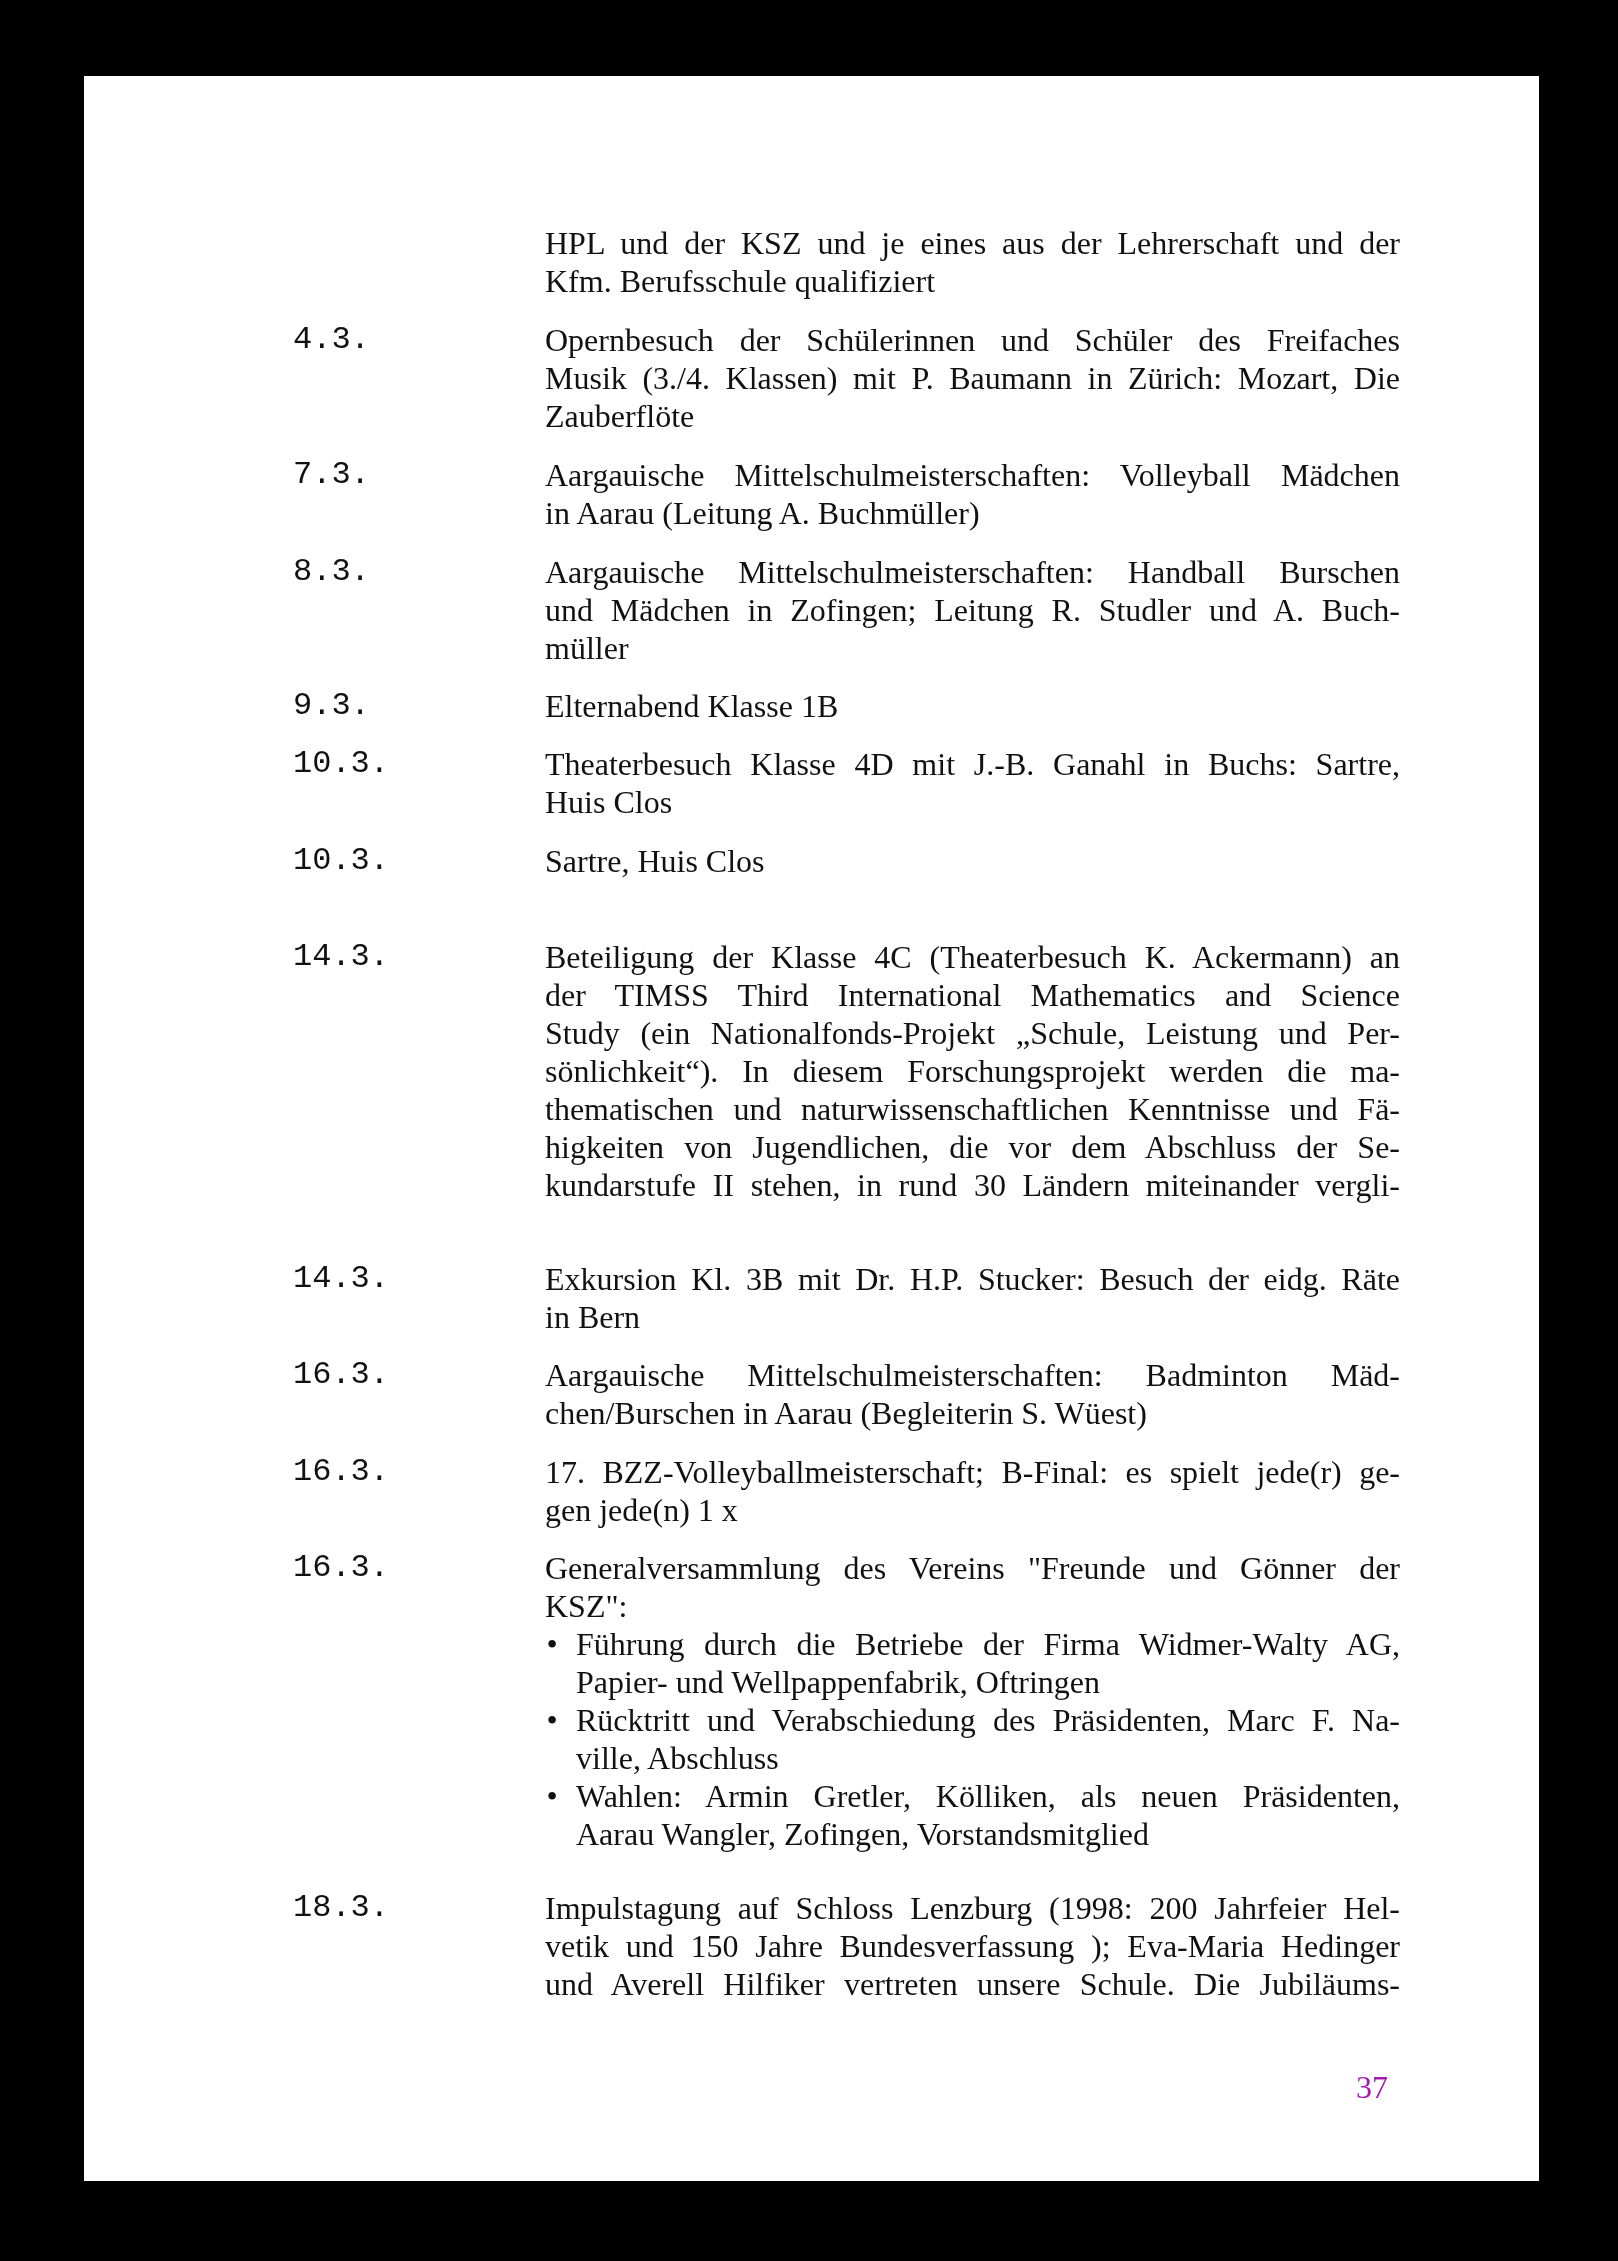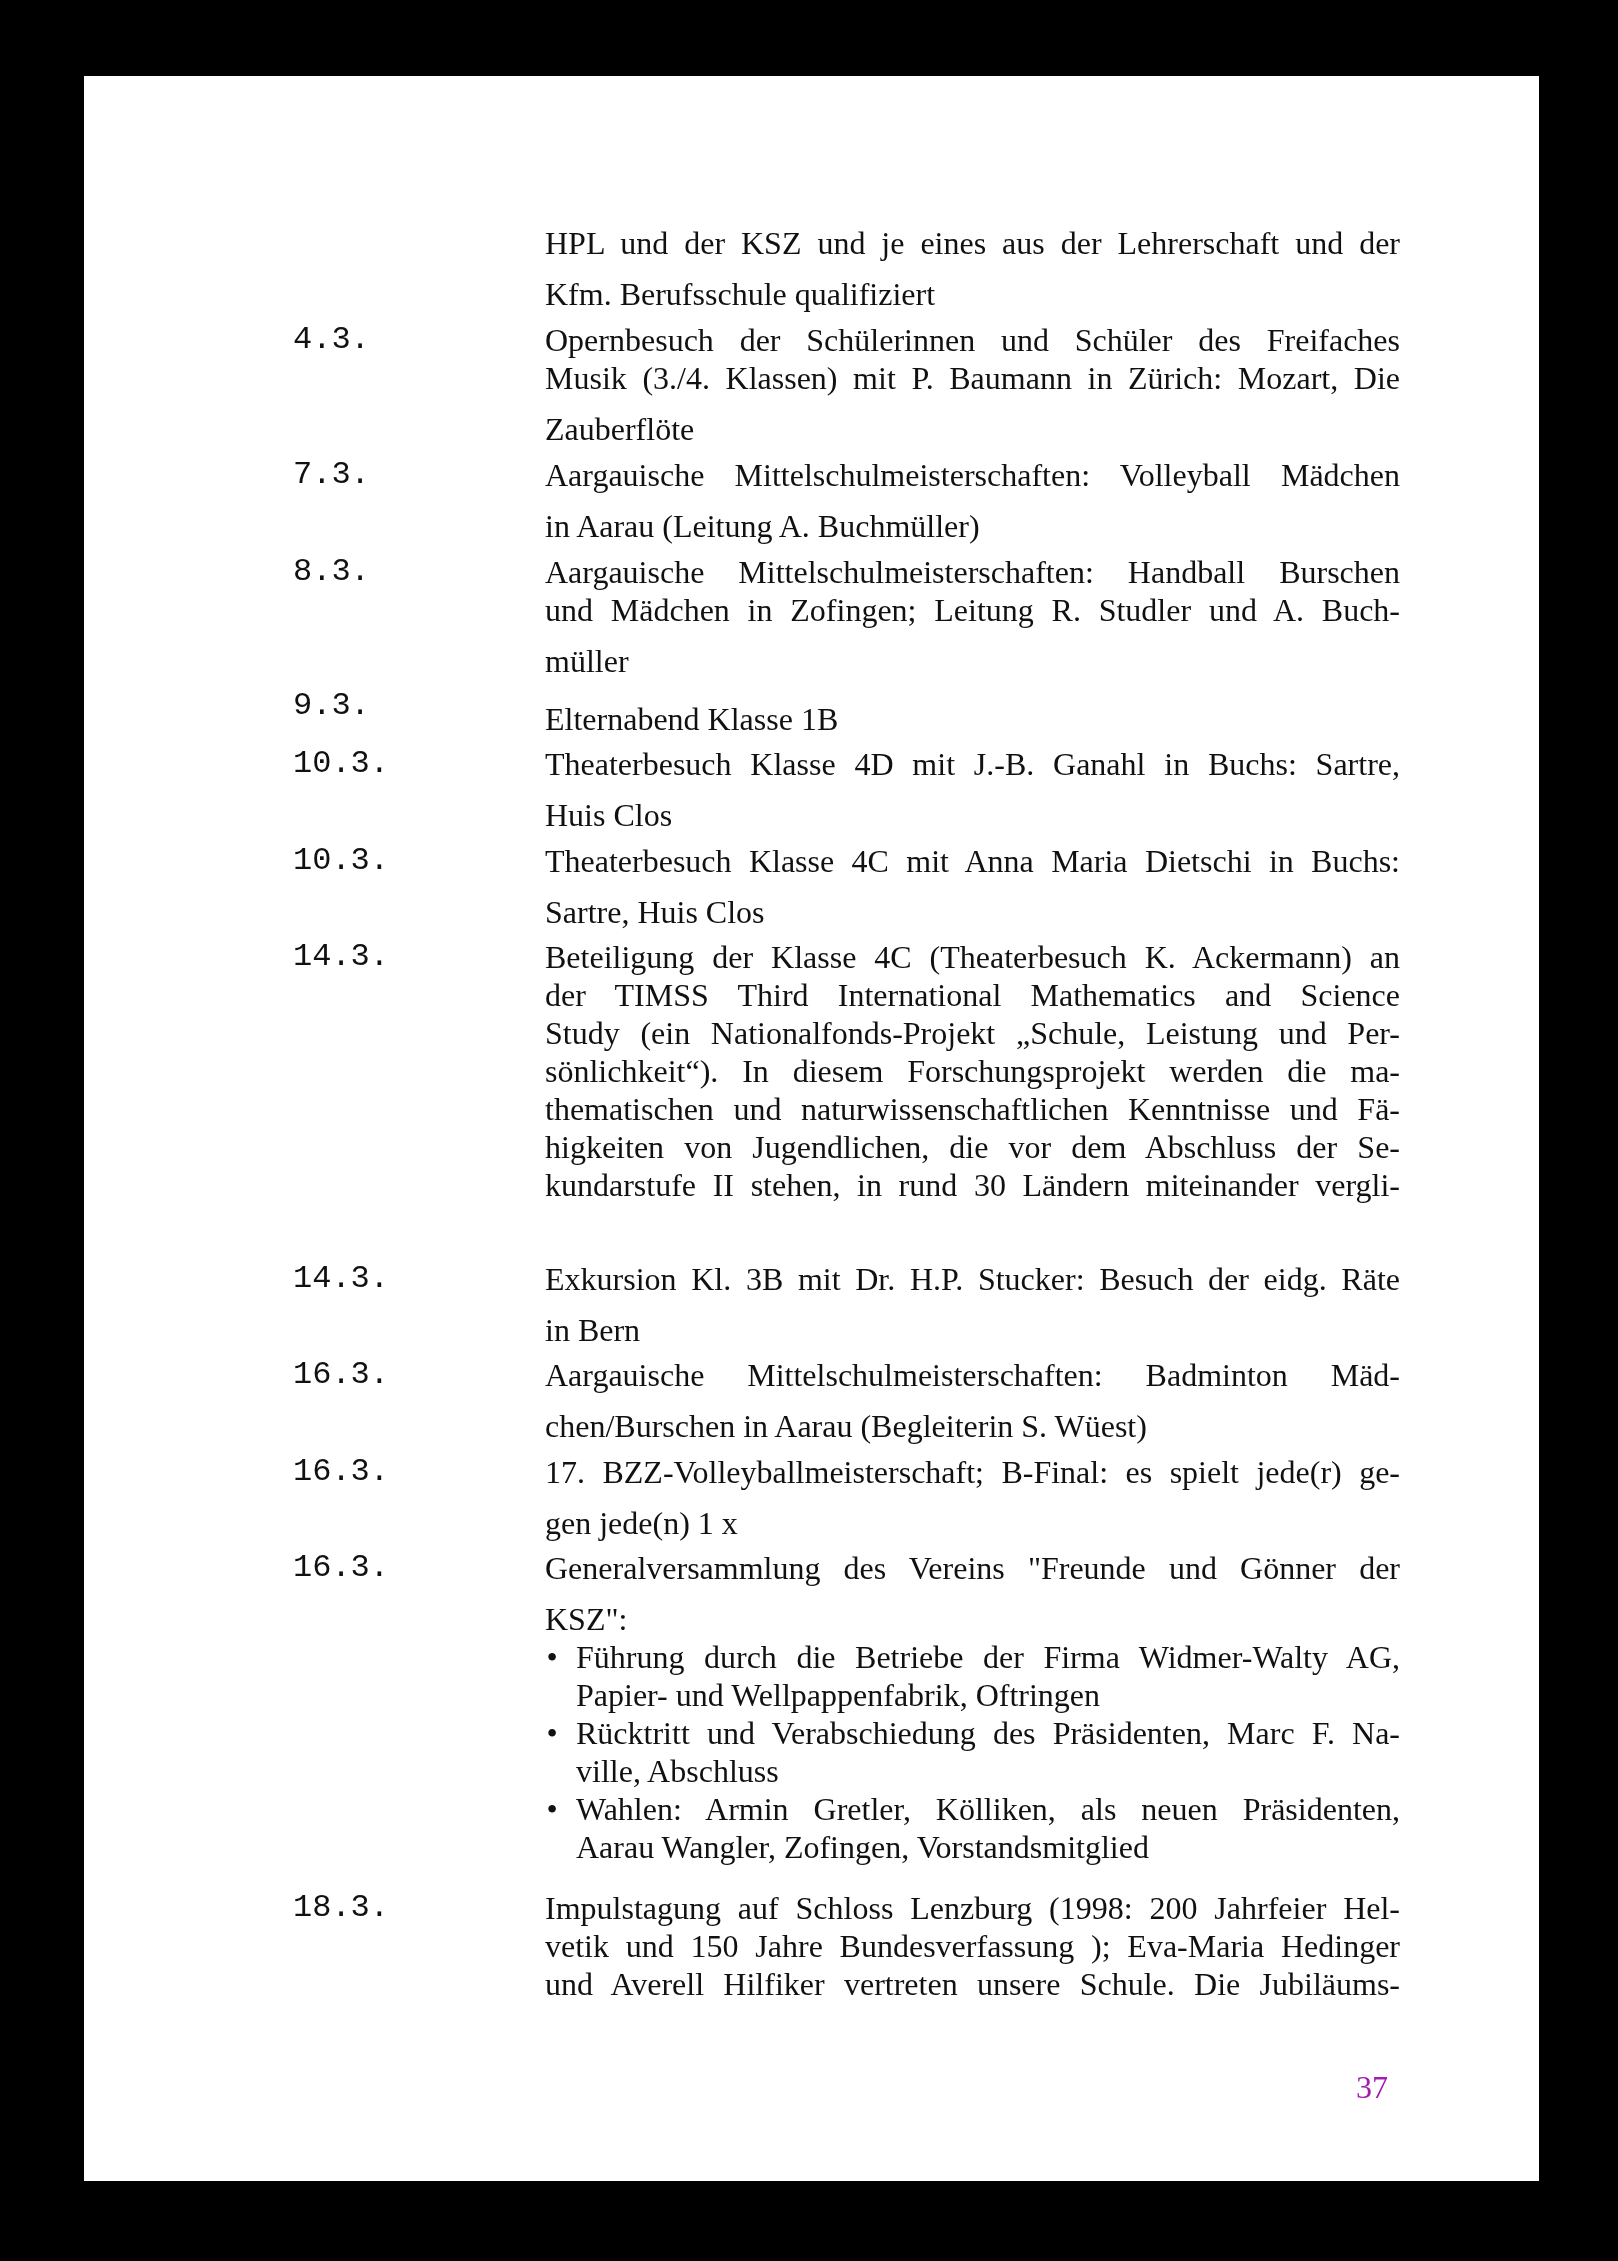--- a/index.html
+++ b/index.html
@@ -52,21 +52,20 @@
     }
     .line {
       display: block;
       text-align: justify;
       text-align-last: justify;
       white-space: nowrap;
       height: 38px;
     }
     .line.last {
       text-align-last: left;
-      margin-top: 13px;
     }
     .bullet-line {
       display: block;
       padding-left: 31px;
       position: relative;
       text-align: justify;
       text-align-last: justify;
       white-space: nowrap;
       height: 38px;
     }
@@ -135,21 +134,20 @@
       <span class="date">10.3.</span>
       <div class="text">
         <span class="line">Theaterbesuch Klasse 4D mit J.-B. Ganahl in Buchs: Sartre,</span>
         <span class="line last">Huis Clos</span>
       </div>
     </div>
 
     <div class="entry" style="top:766px;">
       <span class="date">10.3.</span>
       <div class="text">
-        <span class="line">Theaterbesuch Klasse 4C mit Anna Maria Dietschi in Buchs:</span>
         <span class="line last">Sartre, Huis Clos</span>
       </div>
     </div>
 
     <div class="entry" style="top:862px;">
       <span class="date">14.3.</span>
       <div class="text">
         <span class="line">Beteiligung der Klasse 4C (Theaterbesuch K. Ackermann) an</span>
         <span class="line">der TIMSS Third International Mathematics and Science</span>
         <span class="line">Study (ein Nationalfonds-Projekt „Schule, Leistung und Per-</span>

